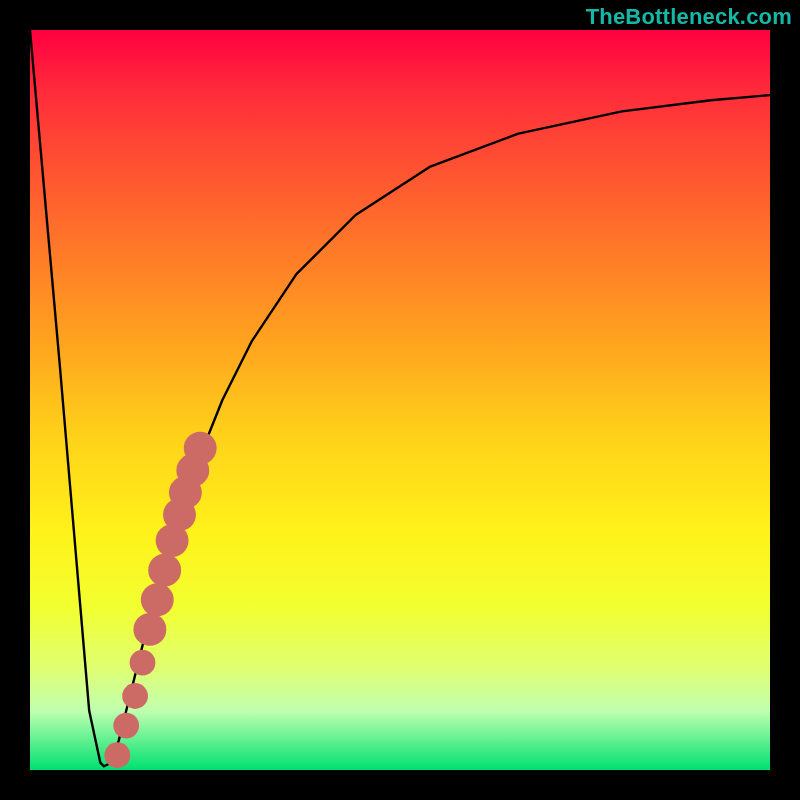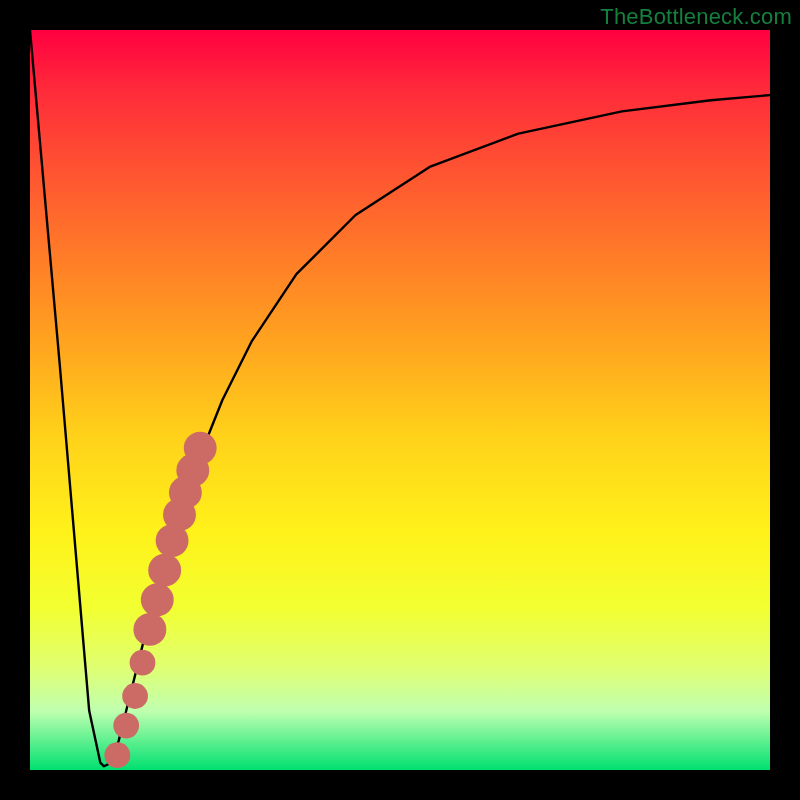--- a/index.html
+++ b/index.html
@@ -44,23 +44,23 @@
     left: 0;
     top: 0;
     width: 740px;
     height: 740px;
     overflow: visible;
   }
   .watermark {
     position: absolute;
     top: 4px;
     right: 8px;
-    color: #15803d;
+    color: #14b8a6;
     font-size: 22px;
-    font-weight: 400;
+    font-weight: 700;
     letter-spacing: 0.2px;
     user-select: none;
   }
 </style>
 </head>
 <body>
 
 <div class="frame">
   <div class="plot">
     <svg id="chart-svg" viewBox="0 0 740 740" preserveAspectRatio="none">

